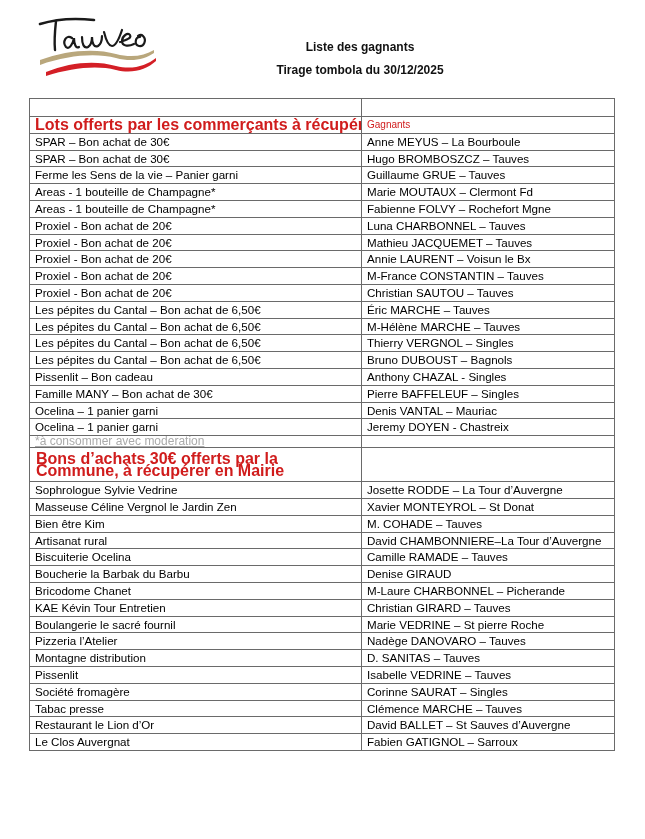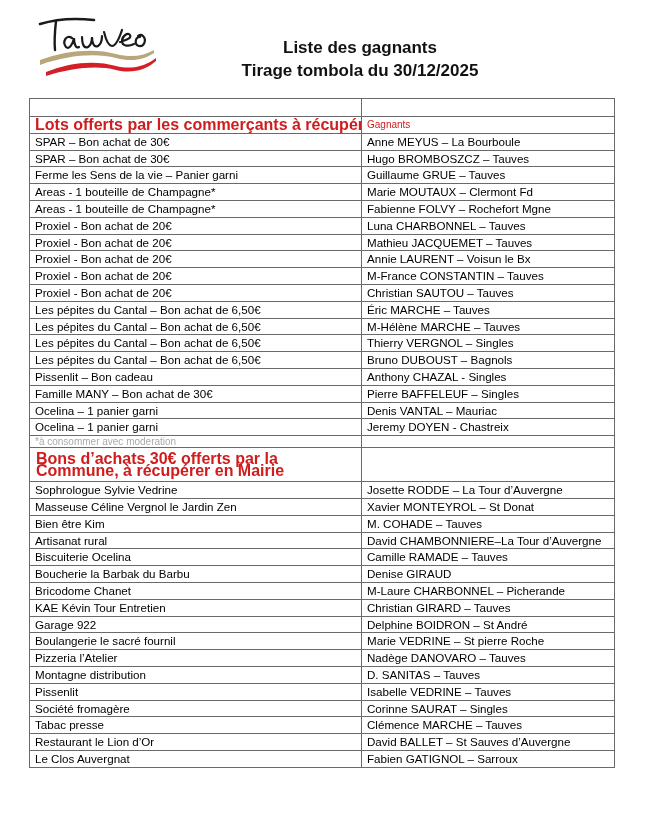--- a/index.html
+++ b/index.html
@@ -22,21 +22,21 @@
       width: 130px;
       height: 66px;
     }
     .title-block {
       position: absolute;
       left: 150px;
       top: 36px;
       width: 420px;
       text-align: center;
       font-weight: bold;
-      font-size: 17px;
+      font-size: 12px;
       line-height: 23px;
       color: #111;
     }
     table.winners {
       position: absolute;
       left: 29px;
       top: 98px;
       width: 586px;
       border-collapse: collapse;
       table-layout: fixed;
@@ -65,24 +65,25 @@
       line-height: 12px;
       height: 31px;
       padding: 1px 6px;
     }
     td.winners-head {
       color: #d01c1c;
       font-size: 10px;
     }
     td.footnote {
       color: #aaaaaa;
-      font-size: 10px;
+      font-size: 12px;
       height: 11px !important;
       line-height: 11px !important;
       vertical-align: top;
+      text-decoration: underline;
     }
   </style>
 </head>
 <body>
 
 <div class="logo">
   <svg width="130" height="66" viewBox="0 0 130 66">
 
     <path d="M4 14 C20 9, 40 8, 58 10" stroke="#1a1a1a" stroke-width="2.6" fill="none" stroke-linecap="round"></path>
     <path d="M20 11 C19 20, 18 30, 19 40" stroke="#1a1a1a" stroke-width="2.4" fill="none" stroke-linecap="round"></path>
@@ -219,24 +220,20 @@
       </tr>
       <tr>
         <td class="col-lot">Bricodome Chanet</td>
         <td class="col-win">M-Laure CHARBONNEL – Picherande</td>
       </tr>
       <tr>
         <td class="col-lot">KAE Kévin Tour Entretien</td>
         <td class="col-win">Christian GIRARD – Tauves</td>
       </tr>
       <tr>
-        <td class="col-lot">Garage 922</td>
-        <td class="col-win">Delphine BOIDRON – St André</td>
-      </tr>
-      <tr>
         <td class="col-lot">Boulangerie le sacré fournil</td>
         <td class="col-win">Marie VEDRINE – St pierre Roche</td>
       </tr>
       <tr>
         <td class="col-lot">Pizzeria l’Atelier</td>
         <td class="col-win">Nadège DANOVARO – Tauves</td>
       </tr>
       <tr>
         <td class="col-lot">Montagne distribution</td>
         <td class="col-win">D. SANITAS – Tauves</td>

